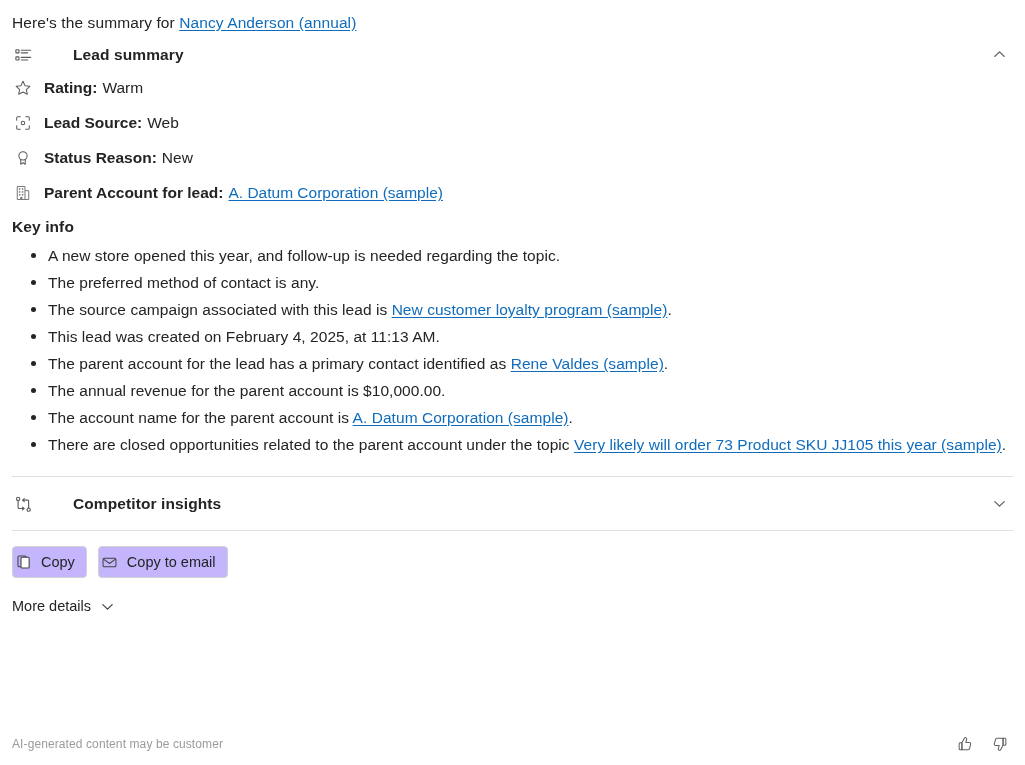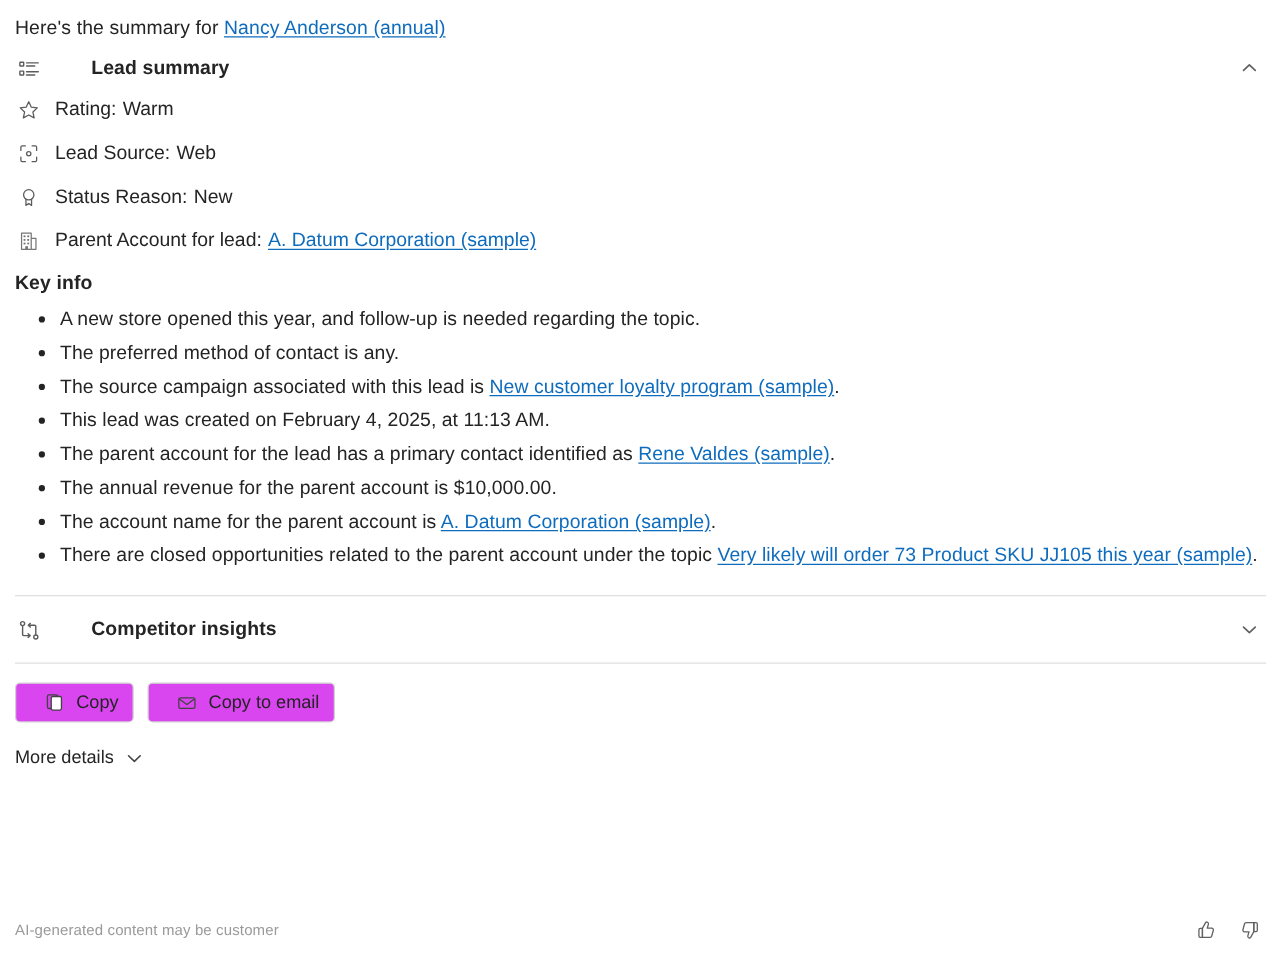--- a/index.html
+++ b/index.html
@@ -90,21 +90,21 @@
     width: 22px;
     height: 22px;
     flex: 0 0 22px;
     display: flex;
     align-items: center;
     justify-content: center;
     margin-right: 10px;
     margin-top: 0px;
   }
   .attr-label {
-    font-weight: 400;
+    font-weight: 700;
     color: #242424;
     margin-right: 5px;
     white-space: nowrap;
   }
   .attr-value {
     color: #242424;
   }
 
   
   .keyinfo-title {
@@ -150,22 +150,22 @@
     display: flex;
     align-items: center;
     gap: 11px;
     padding: 15px 12px 0 12px;
   }
   .btn {
     display: inline-flex;
     align-items: center;
     gap: 8px;
     height: 32px;
-    padding: 0 11px 0 22px;
-    background: #d946ef;
+    padding: 0 11px 0 2px;
+    background: #c4b5fd;
     border: 1px solid #d1d1d1;
     border-radius: 4px;
     font-size: 14.5px;
     color: #242424;
     cursor: pointer;
     font-family: "Liberation Sans", sans-serif;
     white-space: nowrap;
   }
   .btn .b-icon {
     width: 18px;

